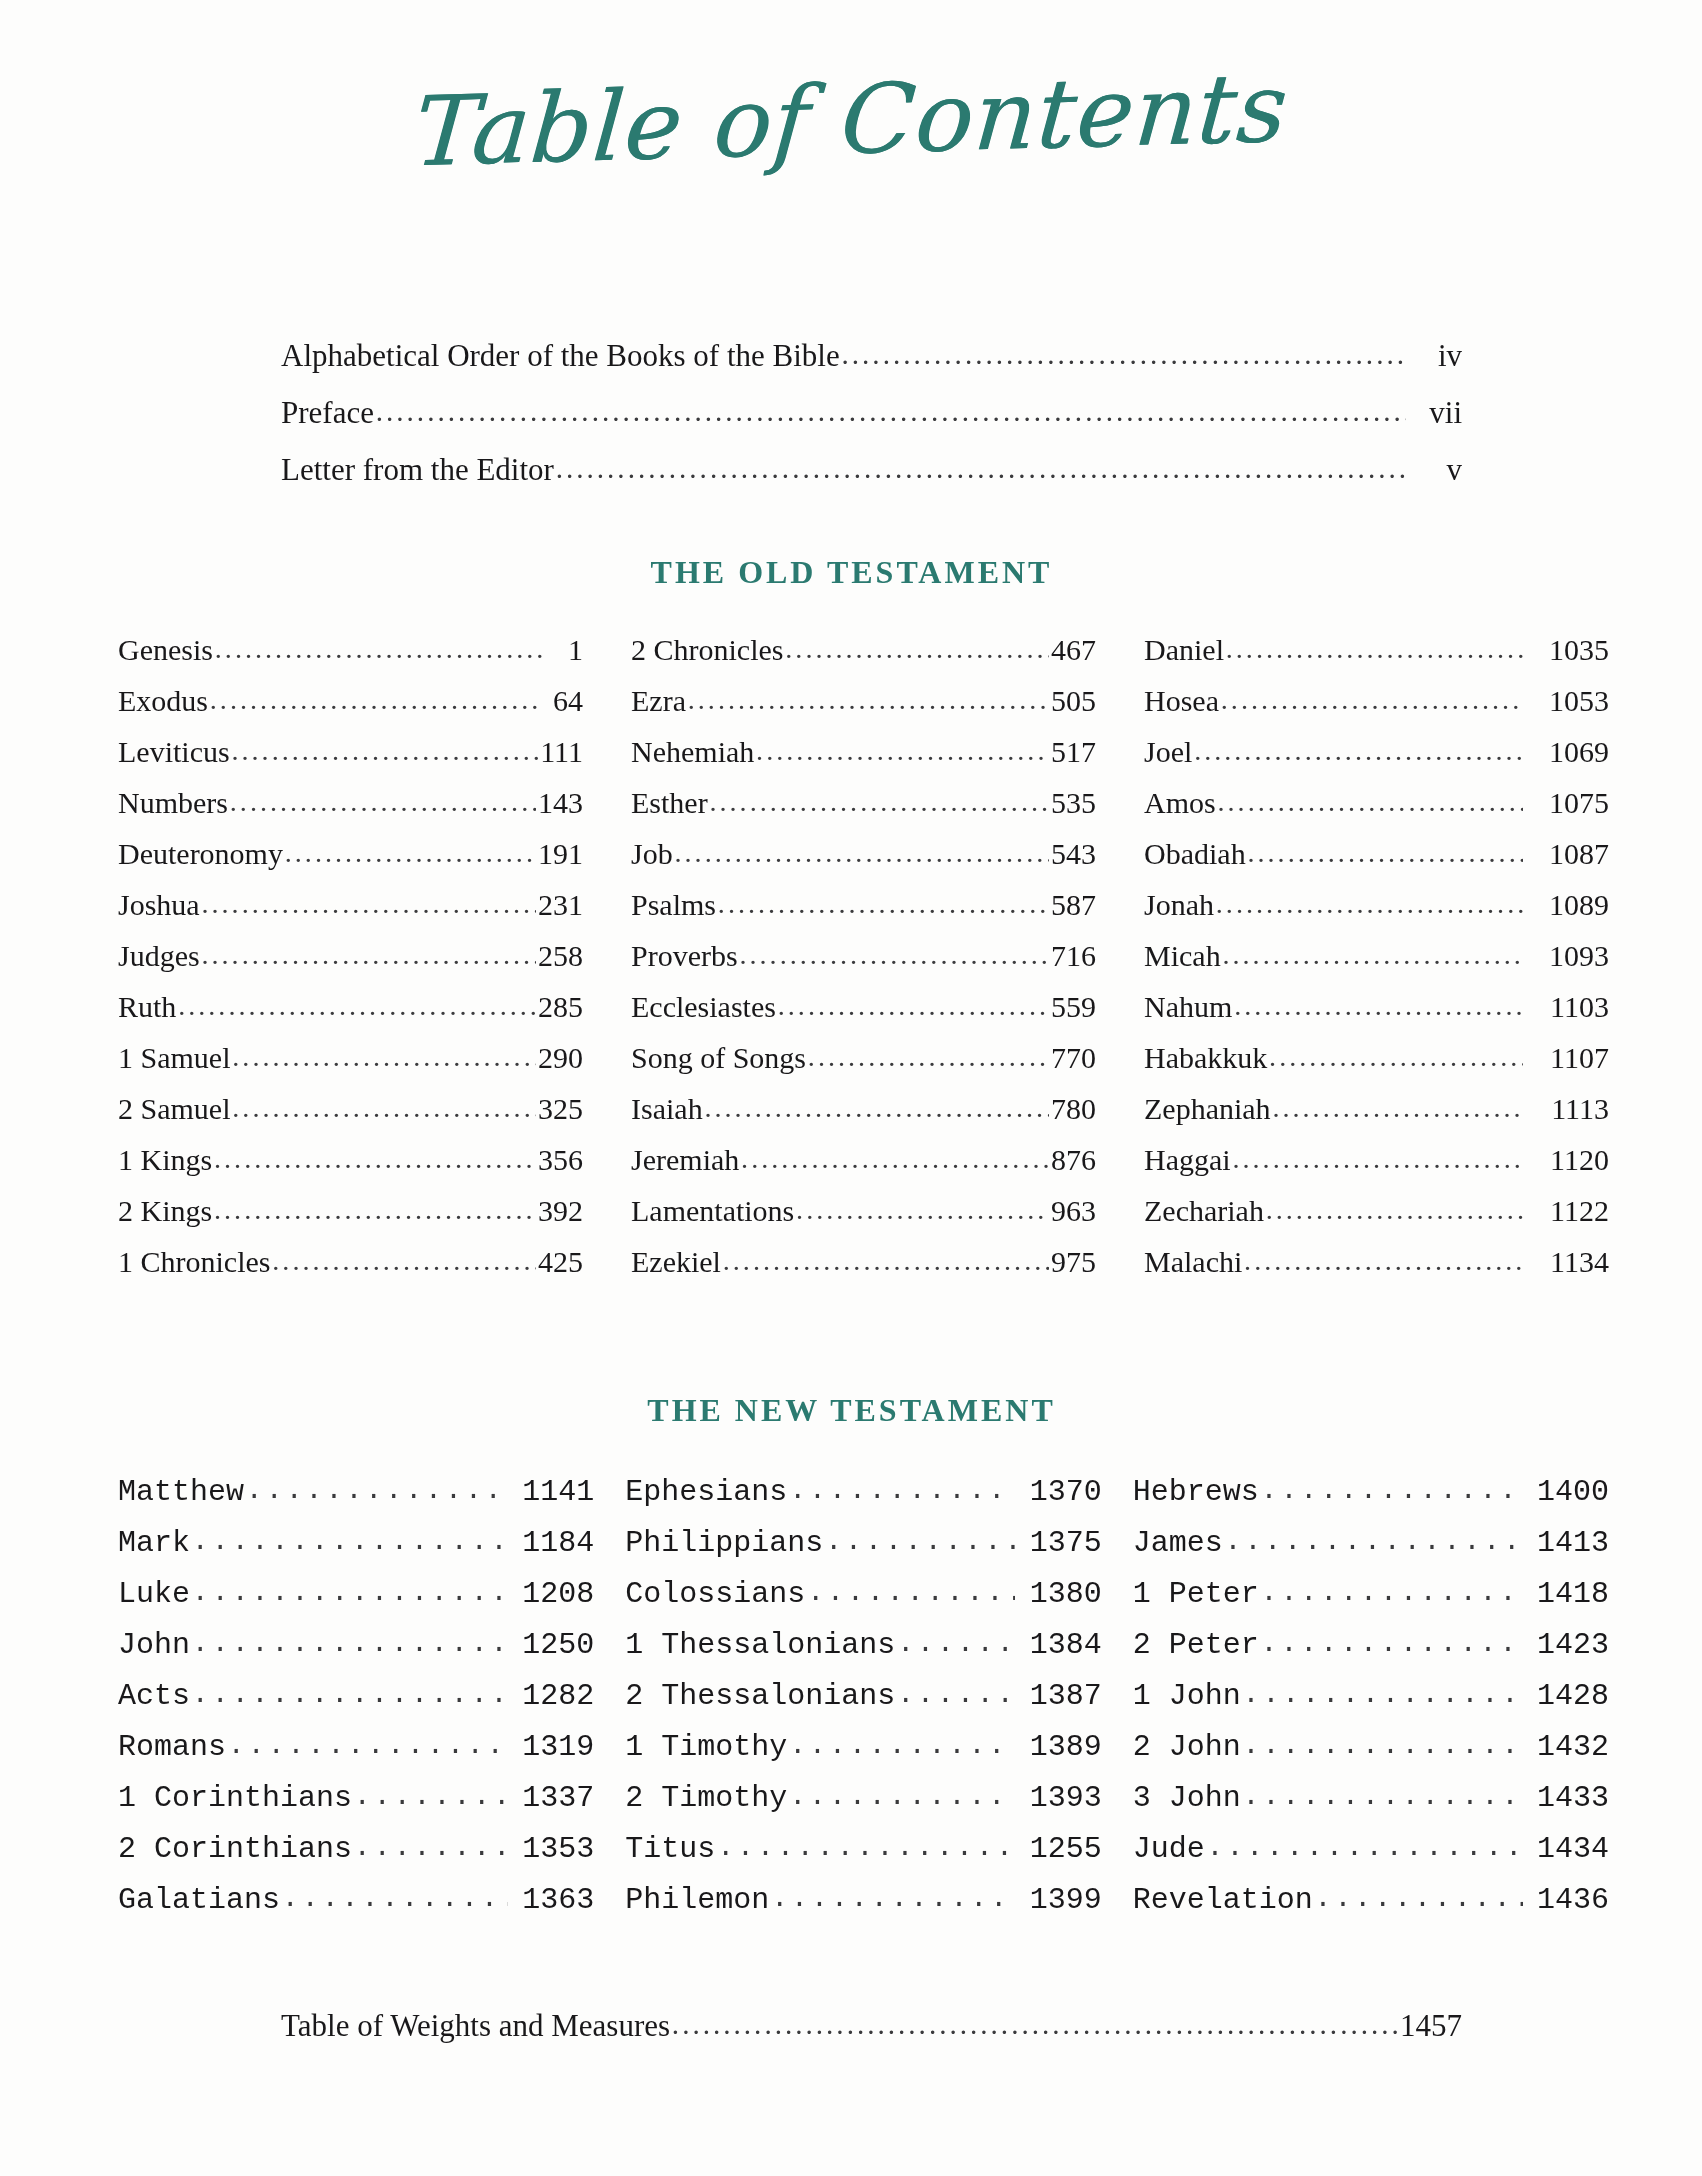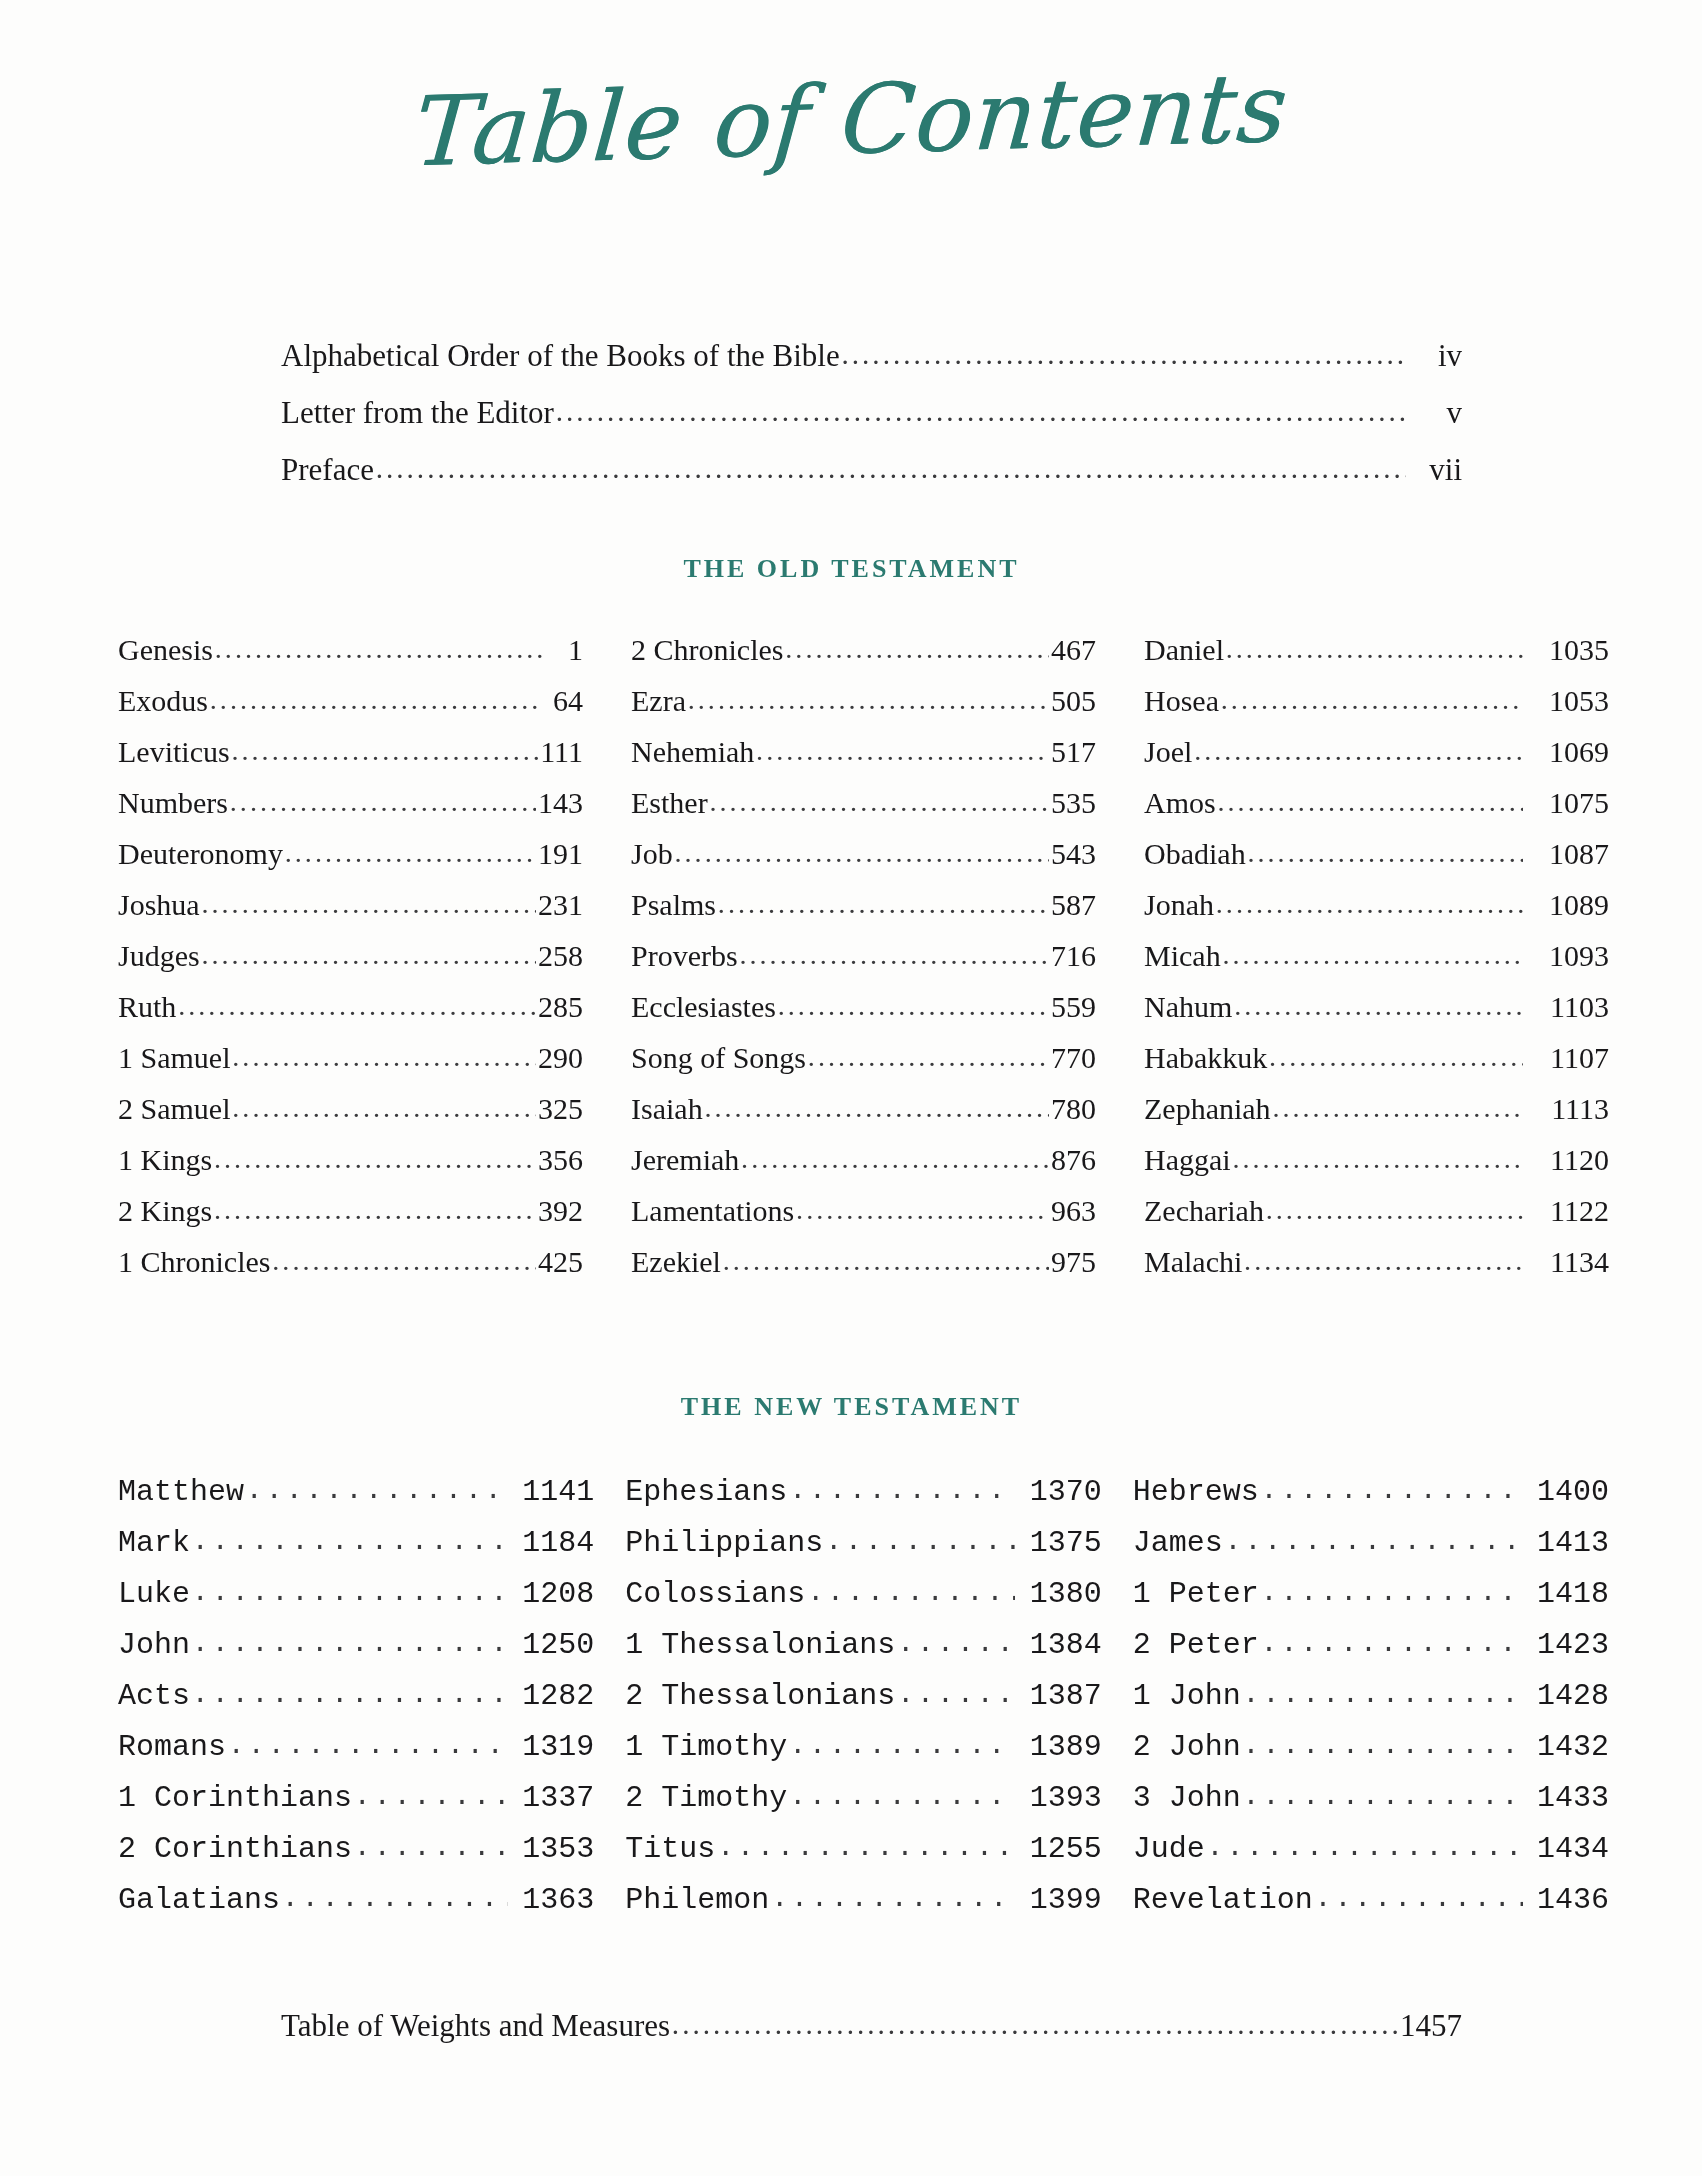--- a/index.html
+++ b/index.html
@@ -79,21 +79,21 @@
     text-align: right;
   }
   .wide-list .row .page-no { min-width: 54px; }
 
   
   .section-heading {
     position: absolute;
     left: 0;
     width: 100%;
     text-align: center;
-    font-size: 26px;
+    font-size: 32px;
     font-weight: 700;
     letter-spacing: 3px;
     color: #2b7a70;
     font-family: "Liberation Serif", "DejaVu Serif", serif;
   }
   .section-heading.ot { top: 554px; }
   .section-heading.nt { top: 1392px; }
 
   
   .columns {
@@ -122,28 +122,28 @@
     <div class="toc-title">Table of Contents</div>
   </div>
 
   <div class="wide-list front">
       <div class="row">
         <span class="label">Alphabetical Order of the Books of the Bible</span>
         <span class="leader"></span>
         <span class="page-no">iv</span>
       </div>
       <div class="row">
+        <span class="label">Preface</span>
+        <span class="leader"></span>
+        <span class="page-no">vii</span>
+      </div>
+      <div class="row">
         <span class="label">Letter from the Editor</span>
         <span class="leader"></span>
         <span class="page-no">v</span>
-      </div>
-      <div class="row">
-        <span class="label">Preface</span>
-        <span class="leader"></span>
-        <span class="page-no">vii</span>
       </div>
     </div>
 
   <div class="section-heading ot">THE OLD TESTAMENT</div>
 
   <div class="columns ot">
       <div class="col">
         <div class="row">
           <span class="label">Genesis</span>
           <span class="leader"></span>

